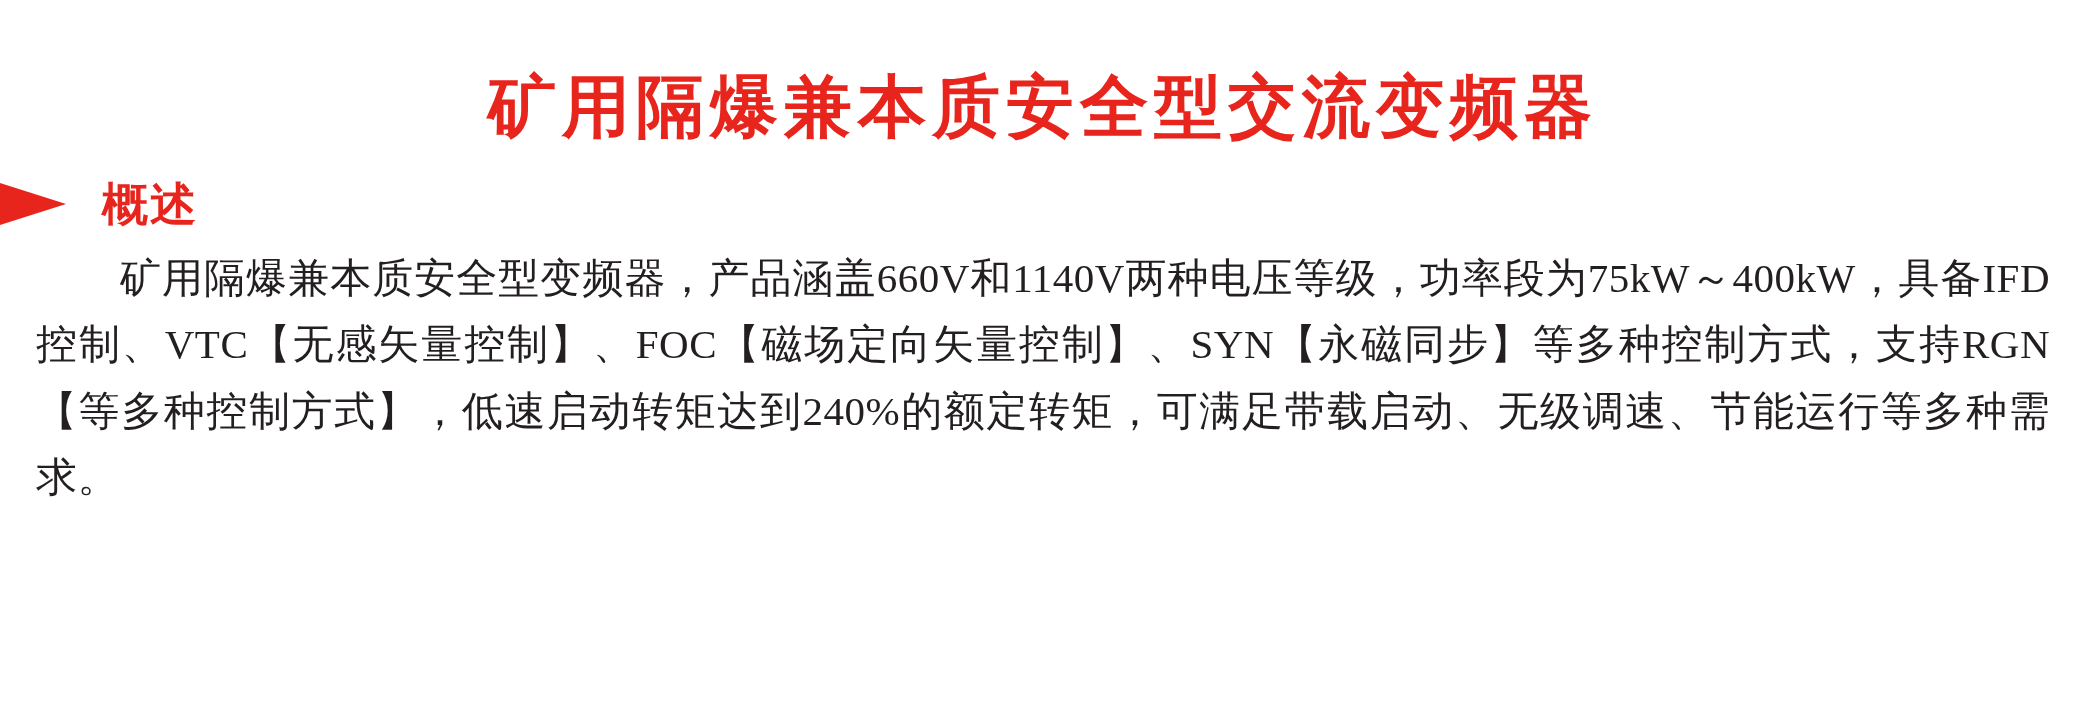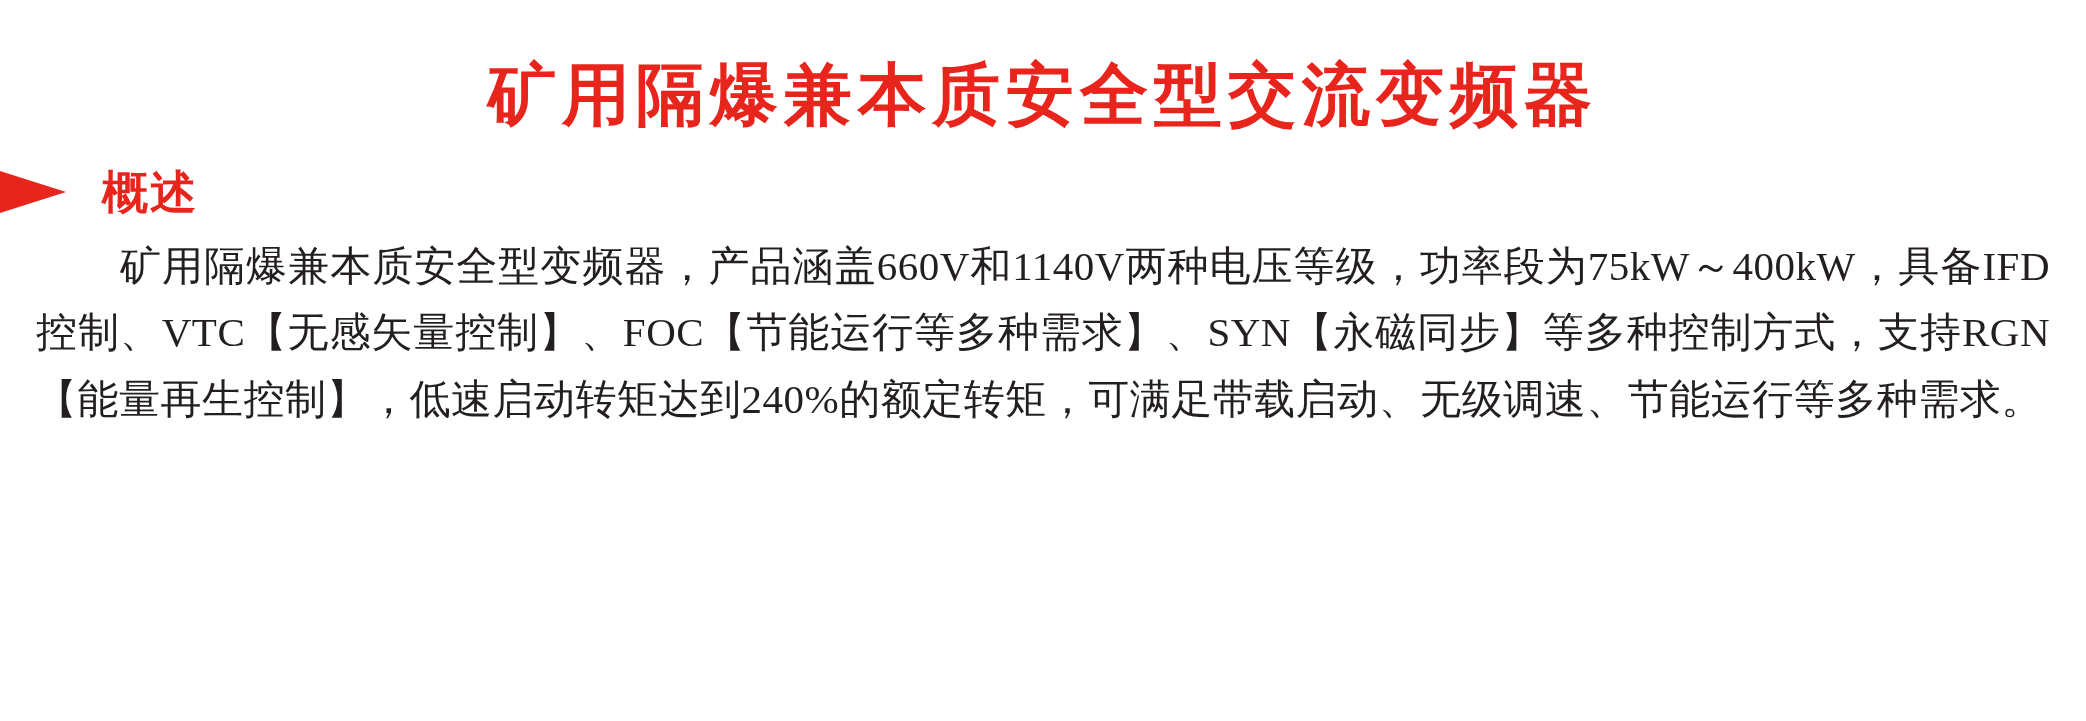--- a/index.html
+++ b/index.html
@@ -19,21 +19,21 @@
     height: 721px;
     box-sizing: border-box;
   }
   .doc-title {
     color: #e8251c;
     font-family: "DejaVu Sans", sans-serif;
     font-weight: bold;
     font-size: 68px;
     letter-spacing: 6px;
     text-align: center;
-    margin: 0;
+    margin: 12px;
     padding-top: 58px;
     line-height: 1.1;
     white-space: nowrap;
   }
   .section-head {
     display: flex;
     align-items: center;
     margin-top: 36px;
   }
   .arrow-marker {
@@ -69,15 +69,15 @@
 
 <div class="page">
 
   <h1 class="doc-title">矿用隔爆兼本质安全型交流变频器</h1>
 
   <div class="section-head">
     <span class="arrow-marker"></span>
     <span class="section-title">概述</span>
   </div>
 
-  <p class="body-text">矿用隔爆兼本质安全型变频器，产品涵盖660V和1140V两种电压等级，功率段为75kW～400kW，具备IFD控制、VTC【无感矢量控制】、FOC【节能运行等多种需求】、SYN【永磁同步】等多种控制方式，支持RGN【能量再生控制】，低速启动转矩达到240%的额定转矩，可满足带载启动、无级调速、节能运行等多种需求。</p>
+  <p class="body-text">矿用隔爆兼本质安全型变频器，产品涵盖660V和1140V两种电压等级，功率段为75kW～400kW，具备IFD控制、VTC【无感矢量控制】、FOC【磁场定向矢量控制】、SYN【永磁同步】等多种控制方式，支持RGN【等多种控制方式】，低速启动转矩达到240%的额定转矩，可满足带载启动、无级调速、节能运行等多种需求。</p>
 
 </div>
 
 </body></html>

